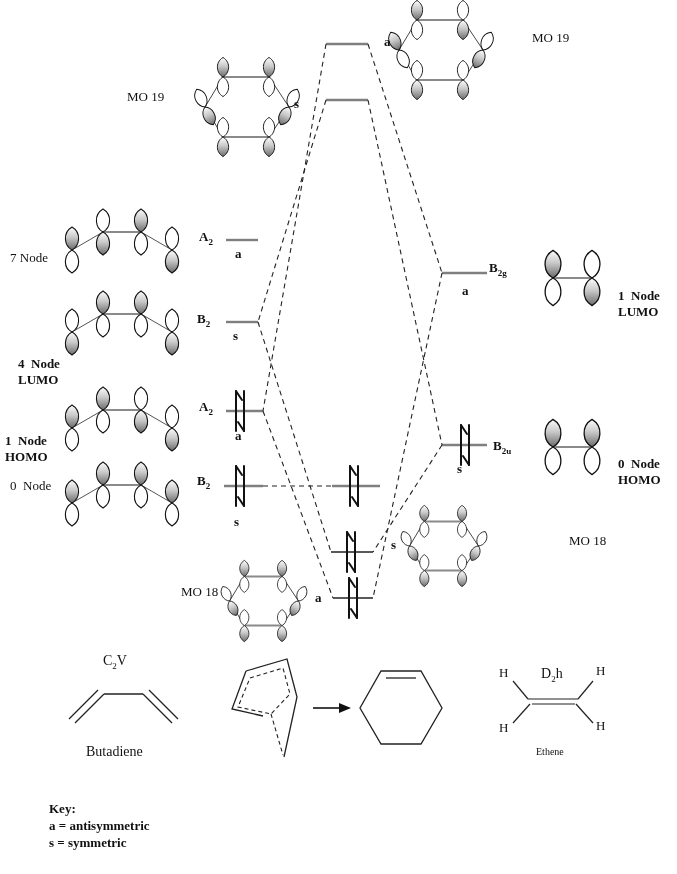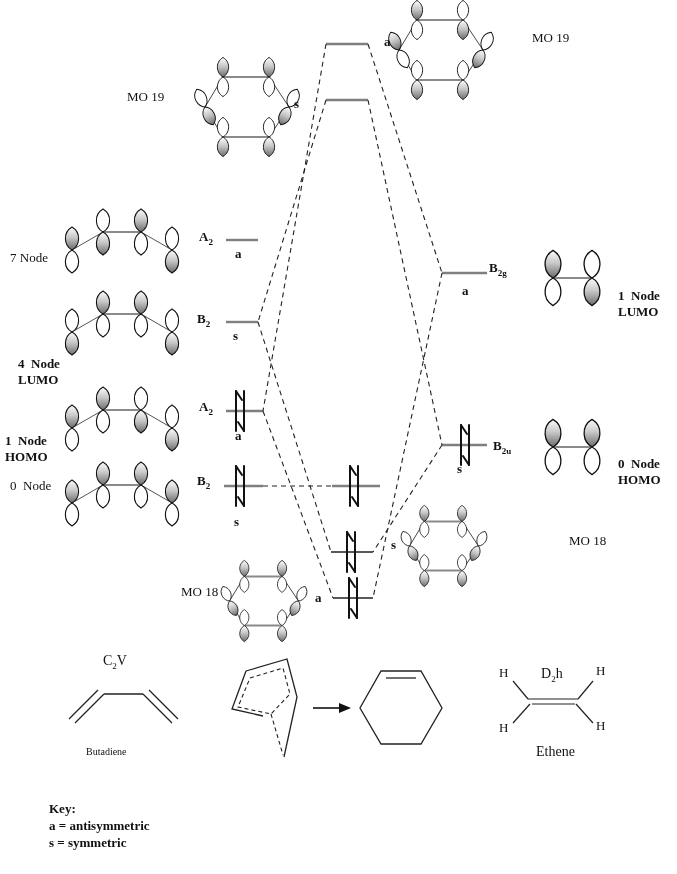--- a/index.html
+++ b/index.html
@@ -390,23 +390,23 @@
   <div class="lbl" style="left:10px;top:478px">0  Node</div>
 
   <div class="lbl b two" style="left:618px;top:256px">
     <div>1  Node</div><div>LUMO</div>
   </div>
   <div class="lbl b two" style="left:618px;top:424px">
     <div>0  Node</div><div>HOMO</div>
   </div>
 
   <div class="lbl" style="left:103px;top:653px;font-size:14px"><span>C</span><sub>2</sub><span>V</span></div>
-  <div class="lbl" style="left:86px;top:744px;font-size:10px">Butadiene</div>
+  <div class="lbl" style="left:86px;top:744px;font-size:14px">Butadiene</div>
   <div class="lbl" style="left:541px;top:666px;font-size:14px"><span>D</span><sub>2</sub><span>h</span></div>
-  <div class="lbl" style="left:536px;top:744px;font-size:14px">Ethene</div>
+  <div class="lbl" style="left:536px;top:744px;font-size:10px">Ethene</div>
   <div class="lbl" style="left:499px;top:665px">H</div>
   <div class="lbl" style="left:596px;top:663px">H</div>
   <div class="lbl" style="left:499px;top:720px">H</div>
   <div class="lbl" style="left:596px;top:718px">H</div>
 
   <div class="lbl b" style="left:49px;top:801px">Key:</div>
   <div class="lbl b" style="left:49px;top:818px">a = antisymmetric</div>
   <div class="lbl b" style="left:49px;top:835px">s = symmetric</div>
 </div>
 

